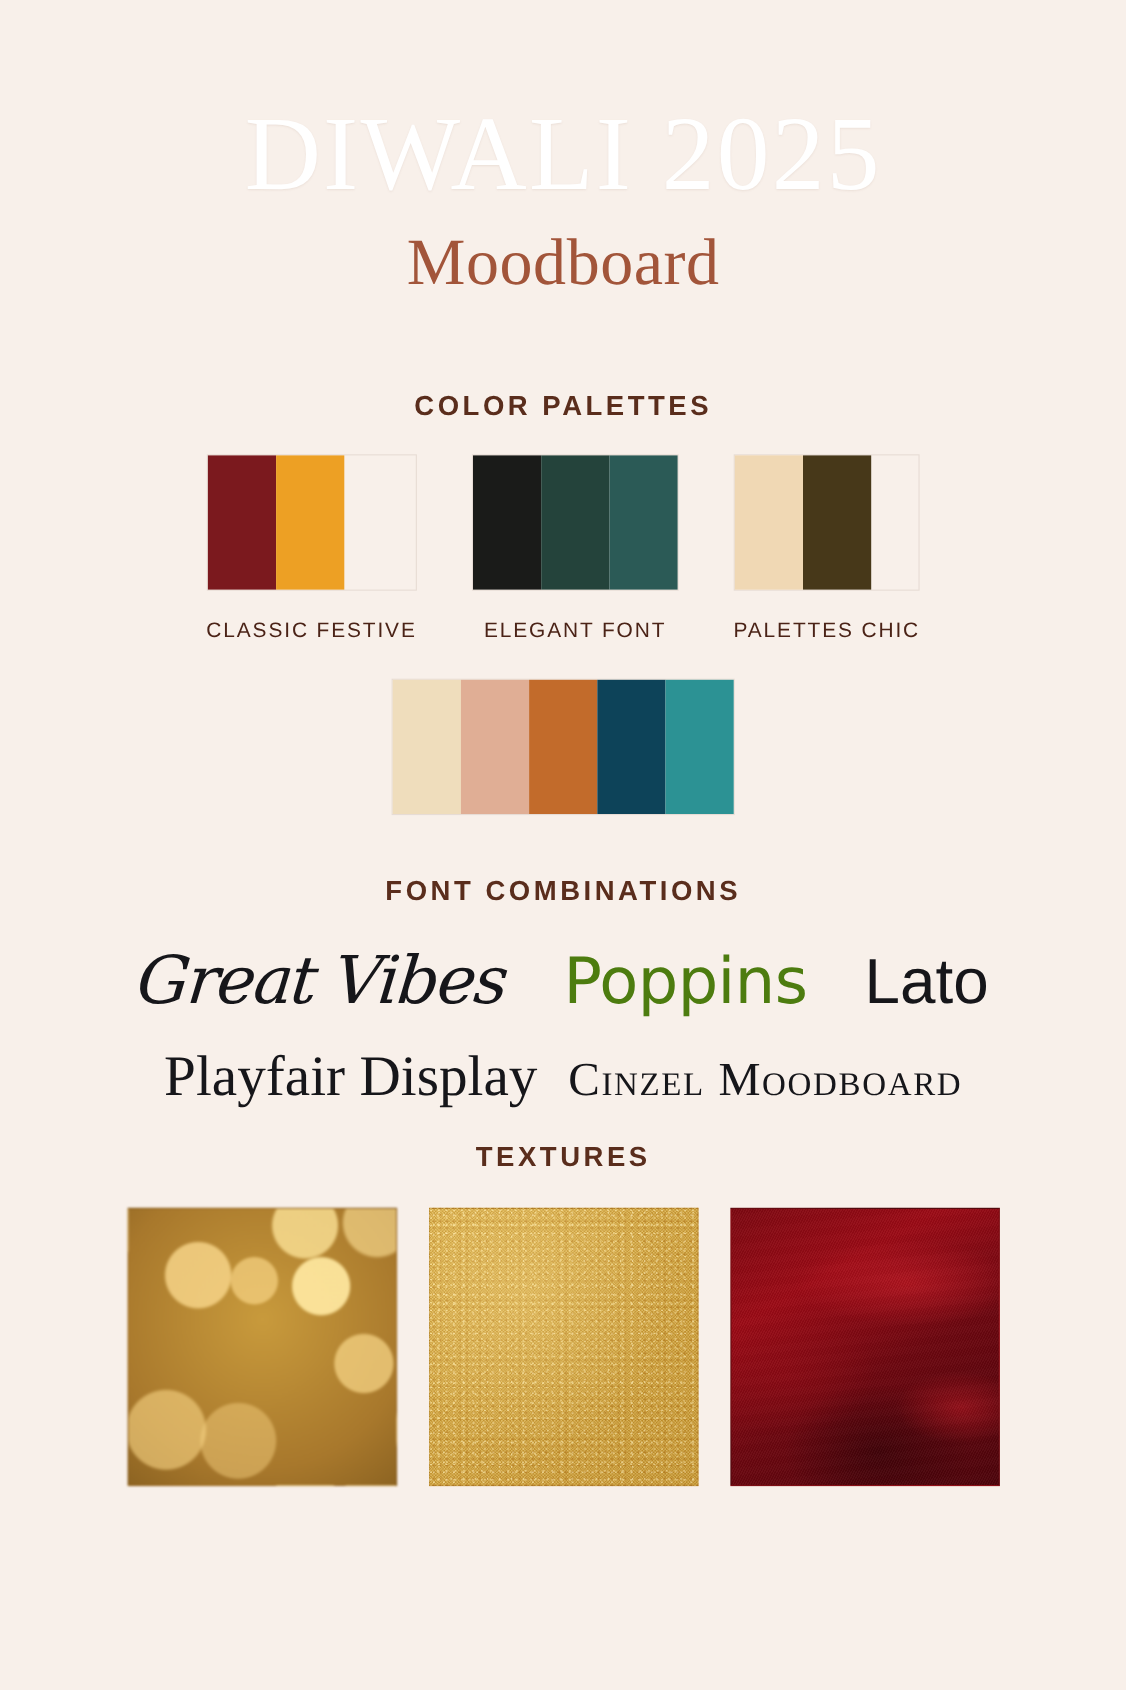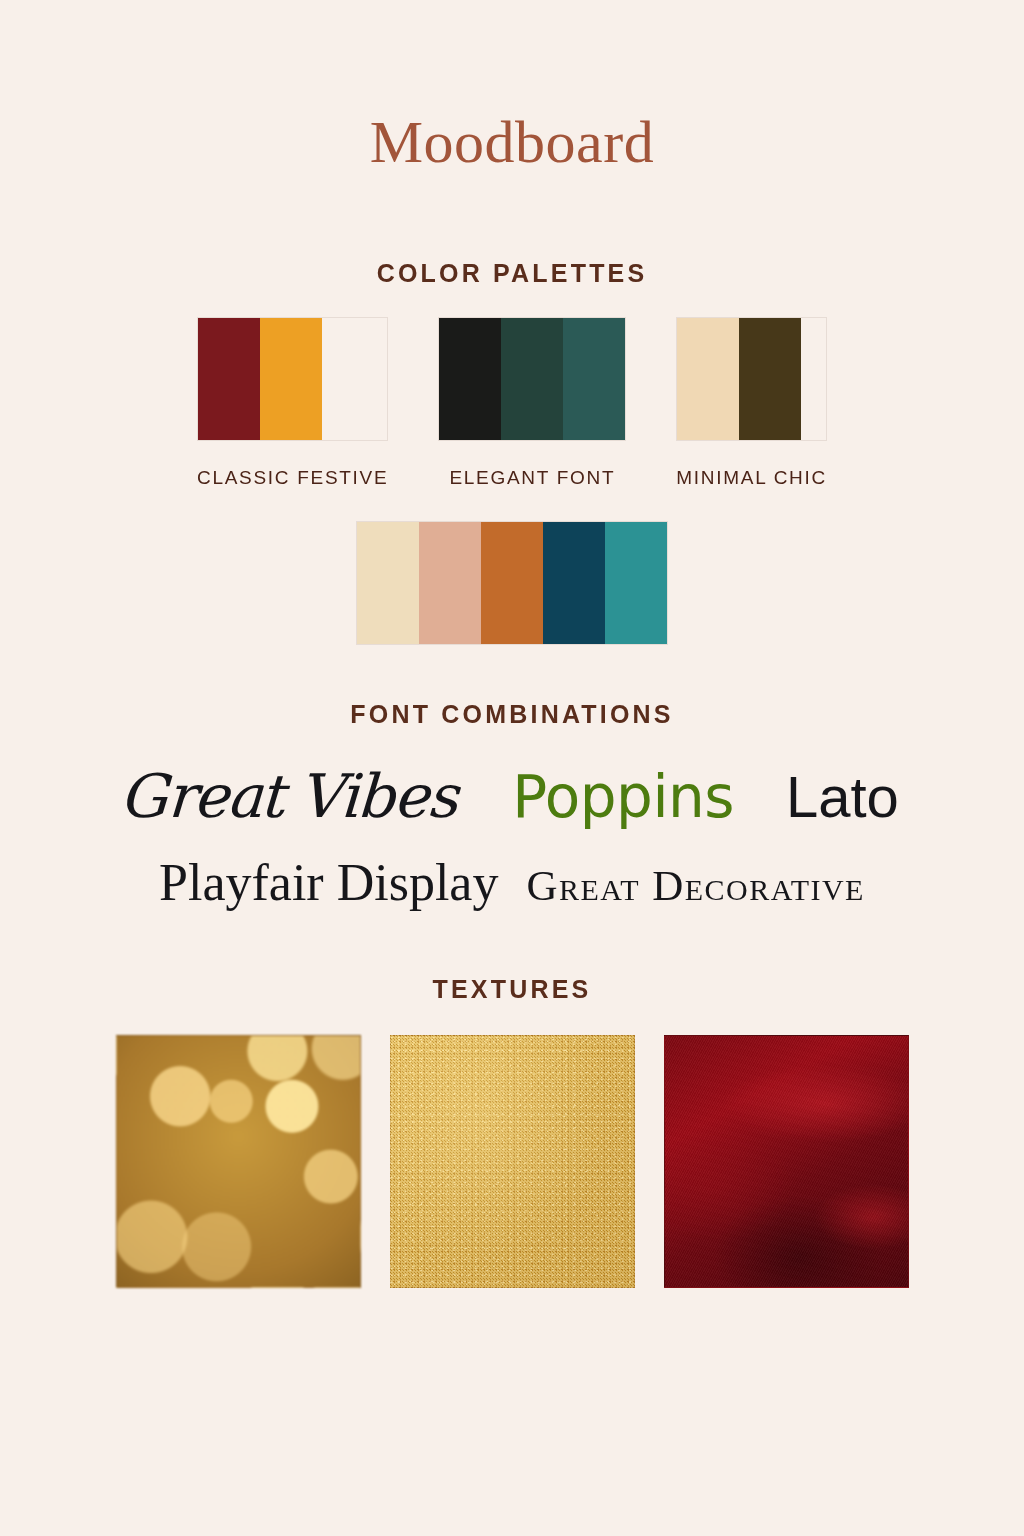--- a/index.html
+++ b/index.html
@@ -41,21 +41,21 @@
     text-align:center;
     font-family:"Liberation Sans", sans-serif;
     font-weight:bold;
     font-size:25px;
     letter-spacing:3.2px;
     color:#5a2d1c;
   }
 
   #palettes-heading { margin-top:87px; }
   #fonts-heading    { margin-top:55px; }
-  #textures-heading { margin-top:63px; }
+  #textures-heading { margin-top:30px; }
 
   
   .palette-row {
     display:flex;
     justify-content:center;
     align-items:flex-start;
     margin-top:29px;
     gap:20px;
   }
 
@@ -205,20 +205,21 @@
     background:
       repeating-linear-gradient(118deg,
         rgba(255,255,255,0.035) 0 1px,
         rgba(0,0,0,0.05) 1px 2px);
   }
 </style>
 </head>
 <body style="background: rgb(248, 240, 234);">
 
 <div class="header">
+  <div class="main-title" style="color: rgb(255, 255, 255);">DIWALI 2025</div>
   <div class="sub-title" style="color: rgb(162, 85, 58);">Moodboard</div>
 </div>
 
 <div class="section-heading" id="palettes-heading" style="color: rgb(90, 45, 28);">COLOR PALETTES</div>
 
 <div class="palette-row row-1">
 
   <div class="palette-group">
     <div class="swatch-strip">
       <div class="swatch" style="background: rgb(123, 25, 30);"></div>
@@ -238,21 +239,21 @@
     <div class="palette-label">ELEGANT FONT</div>
   </div>
 
   <div class="gap-sm"></div>
 
   <div class="palette-group">
     <div class="swatch-strip">
       <div class="swatch" style="background: rgb(240, 216, 180);"></div>
       <div class="swatch" style="background: rgb(71, 56, 25);"></div>
     </div>
-    <div class="palette-label">MINIMAL CHIC</div>
+    <div class="palette-label">PALETTES CHIC</div>
   </div>
 
 </div>
 
 <div class="palette-row row-2">
   <div class="palette-group">
     <div class="swatch-strip">
       <div class="swatch" style="background: rgb(239, 221, 188);"></div>
       <div class="swatch" style="background: rgb(224, 174, 149);"></div>
       <div class="swatch" style="background: rgb(194, 107, 43);"></div>
@@ -265,21 +266,21 @@
 <div class="section-heading" id="fonts-heading" style="color: rgb(90, 45, 28);">FONT COMBINATIONS</div>
 
 <div class="font-row" id="font-row-1">
   <span class="font-sample f-script" style="color: rgb(22, 22, 26);">Great Vibes</span>
   <span class="font-sample f-geo" style="color: #4d7c0f;">Poppins</span>
   <span class="font-sample f-humanist" style="color: rgb(22, 22, 26);">Lato</span>
 </div>
 
 <div class="font-row" id="font-row-2">
   <span class="font-sample f-serif-display" style="color: rgb(22, 22, 26);">Playfair Display</span>
-  <span class="font-sample f-smallcaps" style="color: rgb(22, 22, 26);">Great Decorative</span>
+  <span class="font-sample f-smallcaps" style="color: rgb(22, 22, 26);">Cinzel Moodboard</span>
 </div>
 
 <div class="section-heading" id="textures-heading" style="color: rgb(90, 45, 28);">TEXTURES</div>
 
 <div class="texture-row">
   <div class="texture-tile tex-bokeh"></div>
   <div class="texture-tile tex-glitter"></div>
   <div class="texture-tile tex-velvet"></div>
 </div>
 

